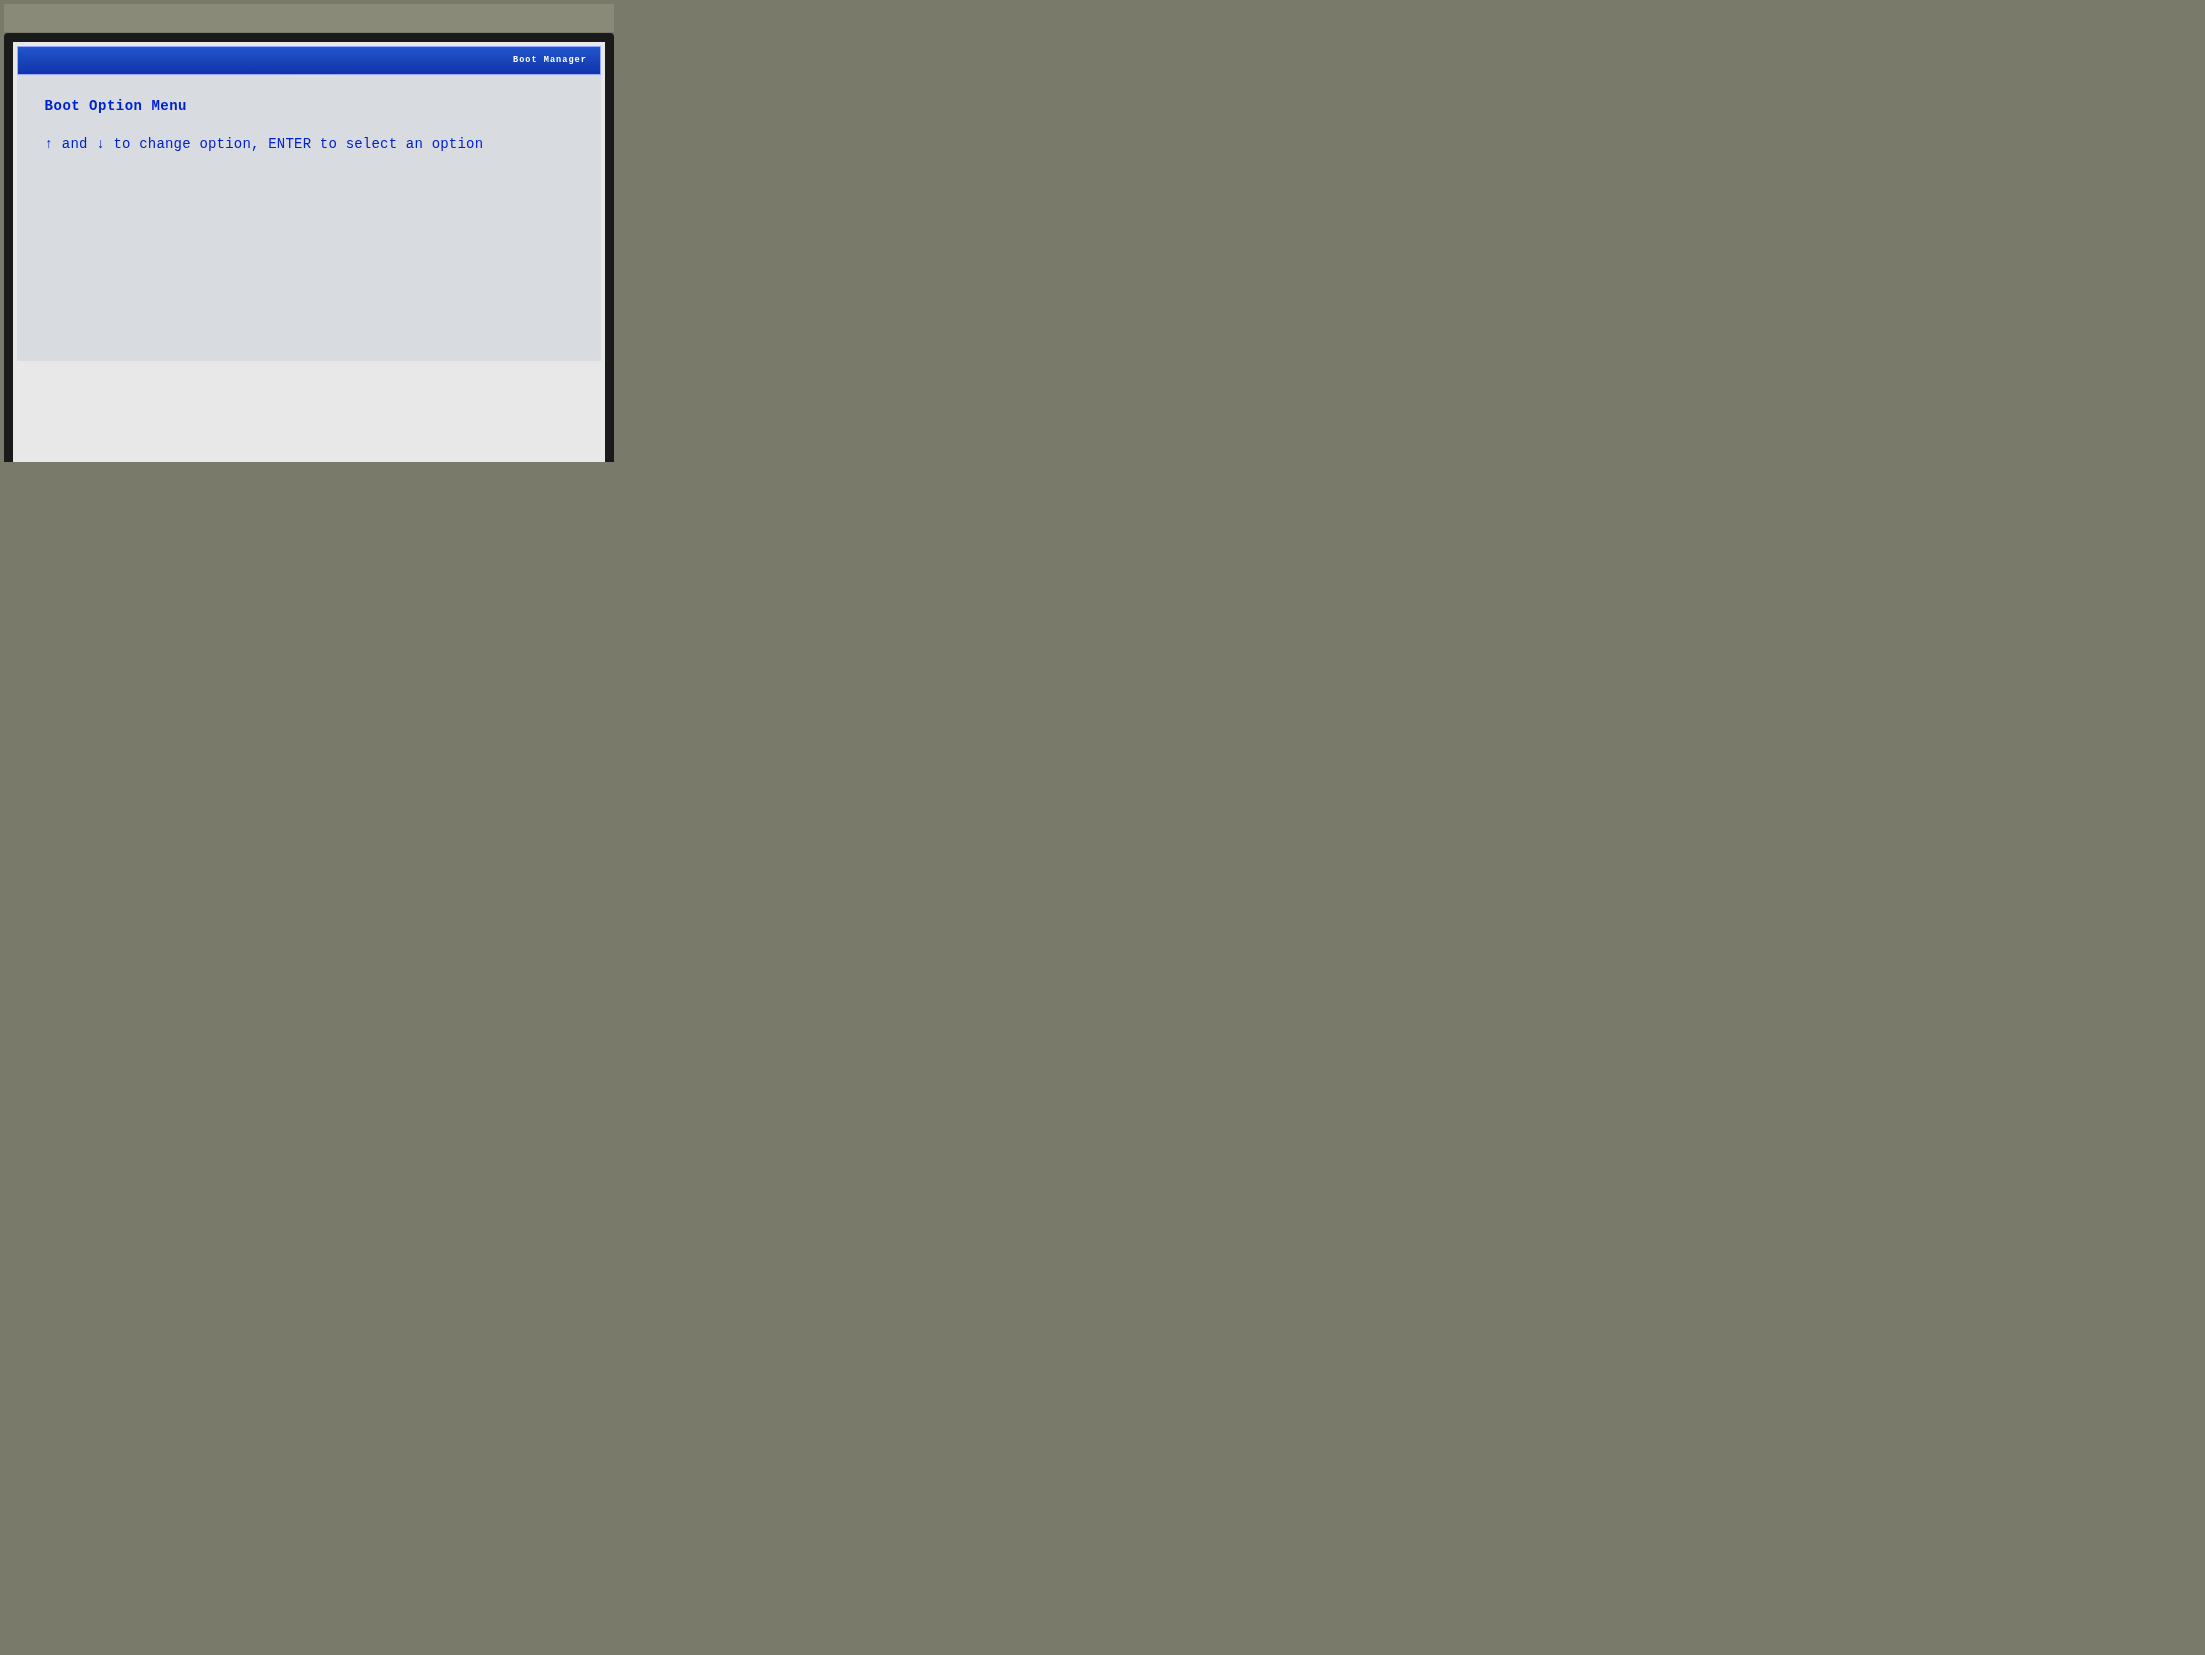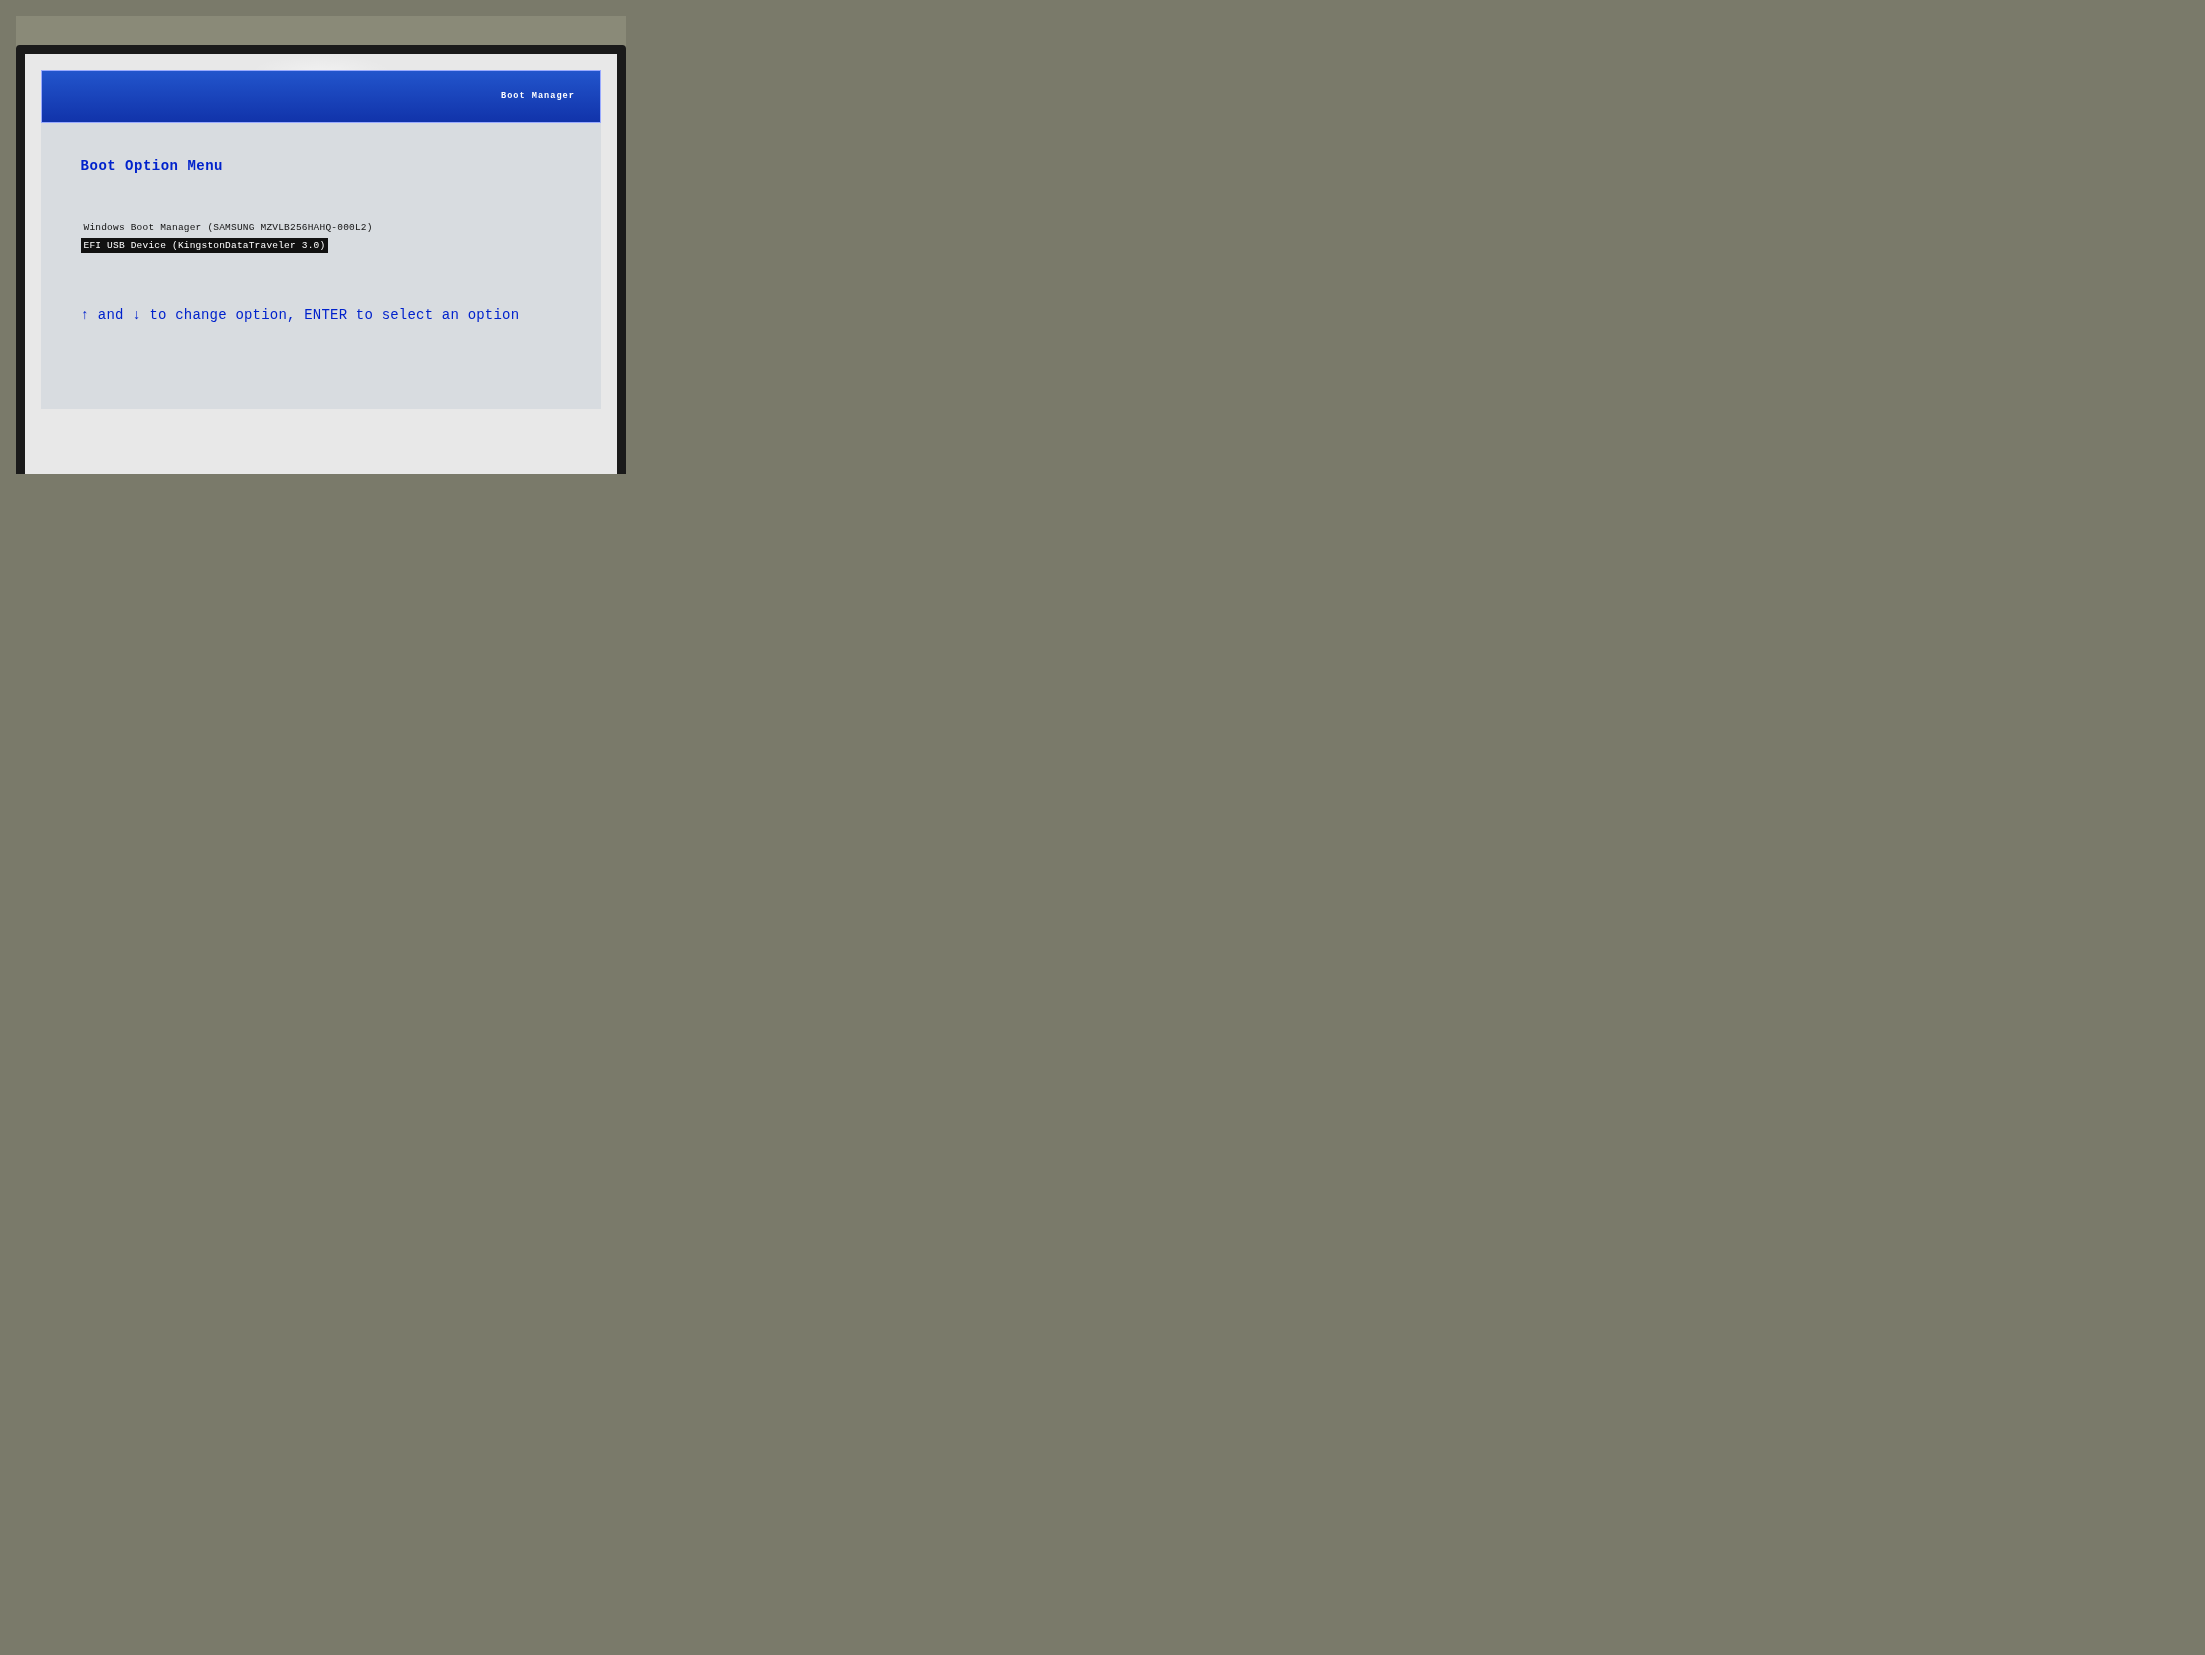--- a/index.html
+++ b/index.html
@@ -1,17 +1,17 @@
 <!DOCTYPE html>
 <html style="font-size:7.6px"><head>
   <meta charset="utf-8">
   <style>
     * {
       margin: 0;
-      padding: 16px;
+      padding: 4px;
       box-sizing: border-box;
     }
 
     body {
       width: 610px;
       height: 458px;
       background-color: #7a7a6a;
       display: flex;
       align-items: center;
       justify-content: center;
@@ -142,29 +142,20 @@
     <div class="screen-glare"></div>
 
     <div class="bios-header">
       <span class="bios-header-title">Boot Manager</span>
     </div>
 
     <div class="bios-content">
 
       <div class="boot-option-menu-title">Boot Option Menu</div>
 
-      <div class="boot-options-list">
-
-        
-        <div class="boot-option-item normal">Windows Boot Manager (SAMSUNG MZVLB256HAHQ-000L2)</div>
-        <br>
-        
-        <div class="boot-option-item selected">EFI USB Device (KingstonDataTraveler 3.0)</div>
-
-      </div>
 
       <div class="bios-hint">↑ and ↓ to change option,  ENTER to select an option</div>
 
     </div>
 
   </div>
 </div>
 
 
 </body></html>

